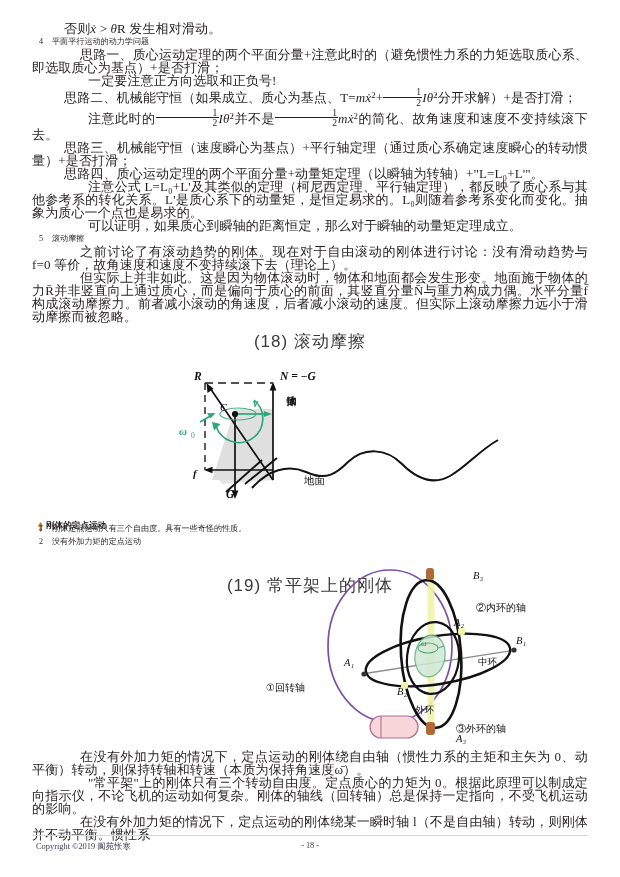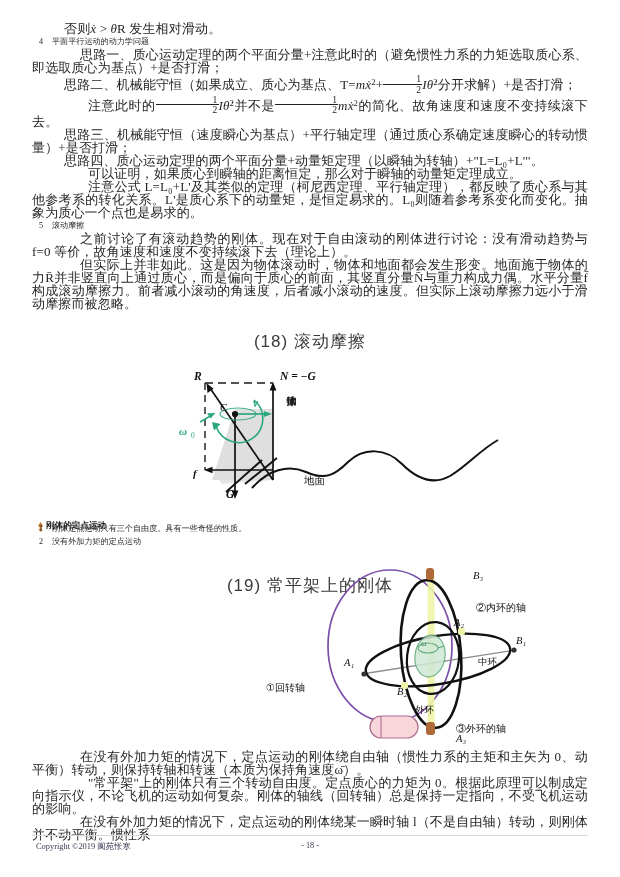--- a/index.html
+++ b/index.html
@@ -69,36 +69,37 @@
       否则<span class="mi">ẋ</span> &gt; <span class="mi">θ̇</span>R 发生相对滑动。
     </div>
 
     <div class="num-item" style="margin-top:0px;">
       <div class="n">4</div>
       <div class="t">平面平行运动的动力学问题</div>
     </div>
 
     <div class="para ind3" style="margin-left:0px;">思路一、质心运动定理的两个平面分量+注意此时的（避免惯性力系的力矩选取质心系、即选取质心为基点）+是否打滑；</div>
 
+    <div class="para" style="text-indent:56px;">一定要注意正方向选取和正负号!</div>
 
     <div class="para ind2">
       <span>思路二、机械能守恒（如果成立、质心为基点、T=</span><span class="mi">m</span><span class="mi">ẋ</span><sup class="s">2</sup>+<span class="frac"><span class="nu">1</span><span class="de">2</span></span><span class="mi">I</span><span class="mi">θ̇</span><sup class="s">2</sup><span>分开求解）+是否打滑；</span>
     </div>
 
     <div class="para" style="text-indent:56px;">
       <span>注意此时的</span><span class="frac"><span class="nu">1</span><span class="de">2</span></span><span class="mi">I</span><span class="mi">θ̇</span><sup class="s">2</sup><span>并不是</span><span class="frac"><span class="nu">1</span><span class="de">2</span></span><span class="mi">m</span><span class="mi">ẋ</span><sup class="s">2</sup><span>的简化、故角速度和速度不变持续滚下去。</span>
     </div>
 
     <div class="para ind2">思路三、机械能守恒（速度瞬心为基点）+平行轴定理（通过质心系确定速度瞬心的转动惯量）+是否打滑；</div>
 
     <div class="para ind2">思路四、质心运动定理的两个平面分量+动量矩定理（以瞬轴为转轴）+"L=L₀+L'"。</div>
 
+    <div class="para" style="text-indent:56px;">注意公式 L=L₀+L'及其类似的定理（柯尼西定理、平行轴定理），都反映了质心系与其他参考系的转化关系。L'是质心系下的动量矩，是恒定易求的。L₀则随着参考系变化而变化。抽象为质心一个点也是易求的。</div>
+
     <div class="para" style="text-indent:56px;">可以证明，如果质心到瞬轴的距离恒定，那么对于瞬轴的动量矩定理成立。</div>
-
-    <div class="para" style="text-indent:56px;">注意公式 L=L₀+L'及其类似的定理（柯尼西定理、平行轴定理），都反映了质心系与其他参考系的转化关系。L'是质心系下的动量矩，是恒定易求的。L₀则随着参考系变化而变化。抽象为质心一个点也是易求的。</div>
 
     <div class="num-item">
       <div class="n">5</div>
       <div class="t">滚动摩擦</div>
     </div>
 
     <div class="para ind3">之前讨论了有滚动趋势的刚体。现在对于自由滚动的刚体进行讨论：没有滑动趋势与 f=0 等价，故角速度和速度不变持续滚下去（理论上）。</div>
 
     <div class="para ind3">但实际上并非如此。这是因为物体滚动时，物体和地面都会发生形变。地面施于物体的力R̄并非竖直向上通过质心，而是偏向于质心的前面，其竖直分量N̄与重力构成力偶。水平分量f̄构成滚动摩擦力。前者减小滚动的角速度，后者减小滚动的速度。但实际上滚动摩擦力远小于滑动摩擦而被忽略。</div>
   </div>

